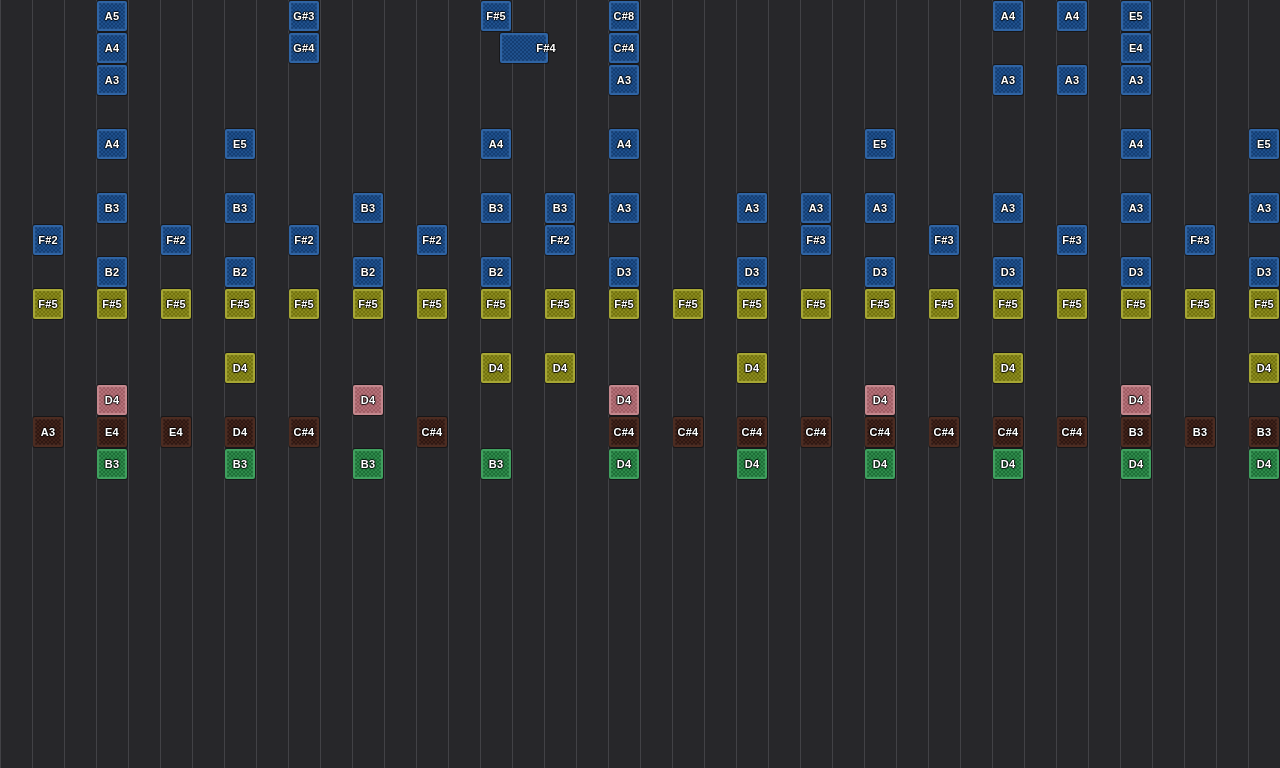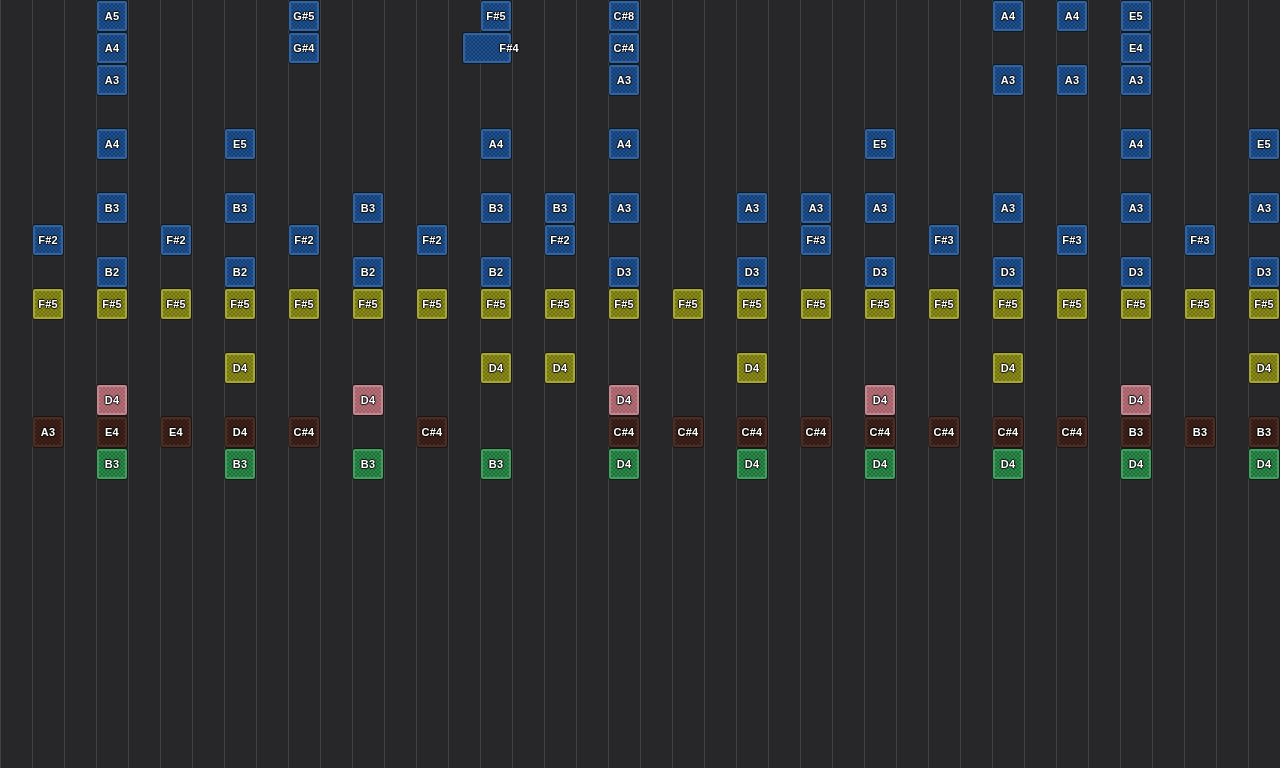--- a/index.html
+++ b/index.html
@@ -111,21 +111,21 @@
       <div class="note" style="--fill: #73730e; --dot: #8a8a1e; --bd: #a6a633; left: 225px; top: 353px;">
         <span>D4</span>
       </div>
       <div class="note" style="--fill: #2f1712; --dot: #40231a; --bd: #4d2c21; left: 225px; top: 417px;">
         <span>D4</span>
       </div>
       <div class="note" style="--fill: #1d6f37; --dot: #2f8a4b; --bd: #3fa05e; left: 225px; top: 449px;">
         <span>B3</span>
       </div>
       <div class="note" style="--fill: #143e74; --dot: #1f508c; --bd: #2f64a4; left: 289px; top: 1px;">
-        <span>G#5</span>
+        <span>G#3</span>
       </div>
       <div class="note" style="--fill: #143e74; --dot: #1f508c; --bd: #2f64a4; left: 289px; top: 33px; align-items: center;">
         <span>G#4</span>
       </div>
       <div class="note" style="--fill: #143e74; --dot: #1f508c; --bd: #2f64a4; left: 289px; top: 225px;">
         <span>F#2</span>
       </div>
       <div class="note" style="--fill: #73730e; --dot: #8a8a1e; --bd: #a6a633; left: 289px; top: 289px;">
         <span>F#5</span>
       </div>
@@ -152,21 +152,21 @@
       </div>
       <div class="note" style="--fill: #73730e; --dot: #8a8a1e; --bd: #a6a633; left: 417px; top: 289px;">
         <span>F#5</span>
       </div>
       <div class="note" style="--fill: #2f1712; --dot: #40231a; --bd: #4d2c21; left: 417px; top: 417px;">
         <span>C#4</span>
       </div>
       <div class="note" style="--fill: #143e74; --dot: #1f508c; --bd: #2f64a4; left: 481px; top: 1px;">
         <span>F#5</span>
       </div>
-      <div class="note" style="--fill: #143e74; --dot: #1f508c; --bd: #2f64a4; left: 463px; top: 33px; padding-left: 44px;">
+      <div class="note" style="--fill: #143e74; --dot: #1f508c; --bd: #2f64a4; left: 500px; top: 33px; padding-left: 44px;">
         <span>F#4</span>
       </div>
       <div class="note" style="--fill: #143e74; --dot: #1f508c; --bd: #2f64a4; left: 481px; top: 129px;">
         <span>A4</span>
       </div>
       <div class="note" style="--fill: #143e74; --dot: #1f508c; --bd: #2f64a4; left: 481px; top: 193px;">
         <span>B3</span>
       </div>
       <div class="note" style="--fill: #143e74; --dot: #1f508c; --bd: #2f64a4; left: 481px; top: 257px;">
         <span>B2</span>

